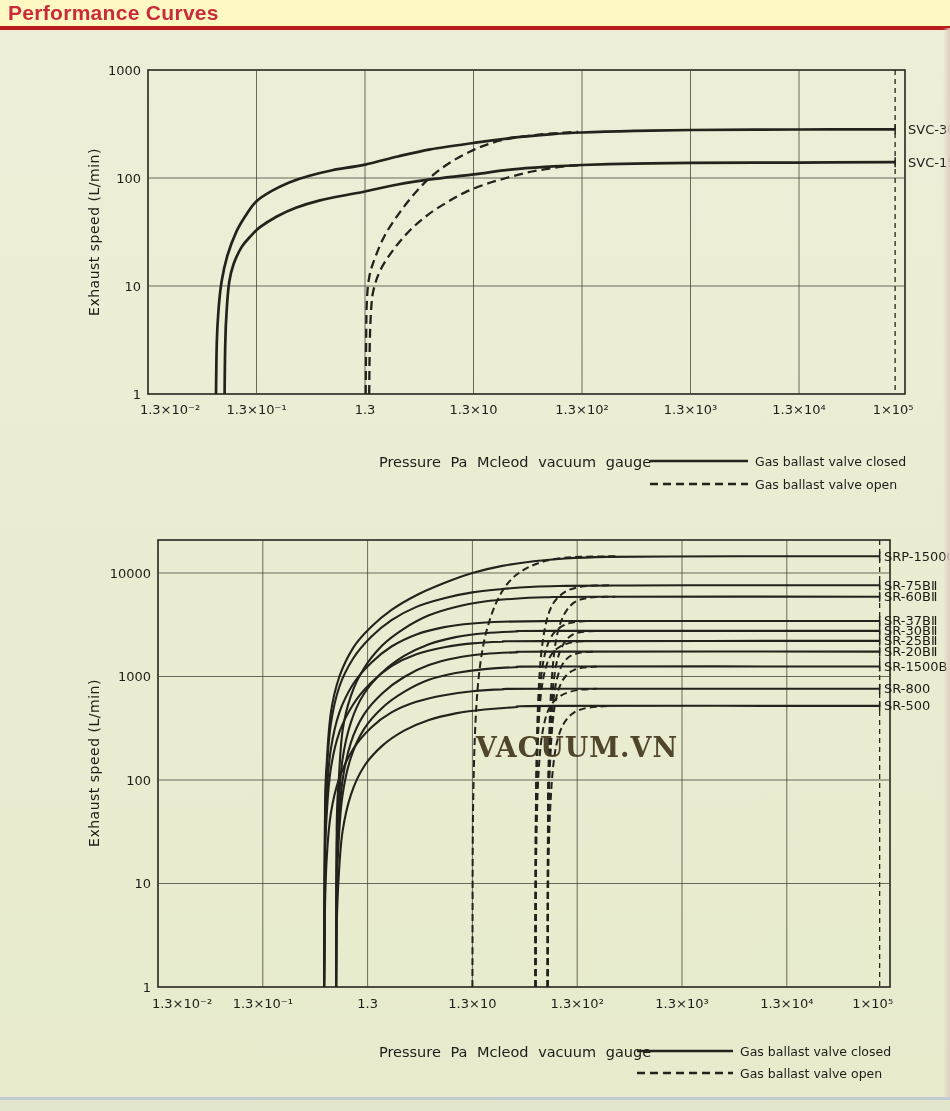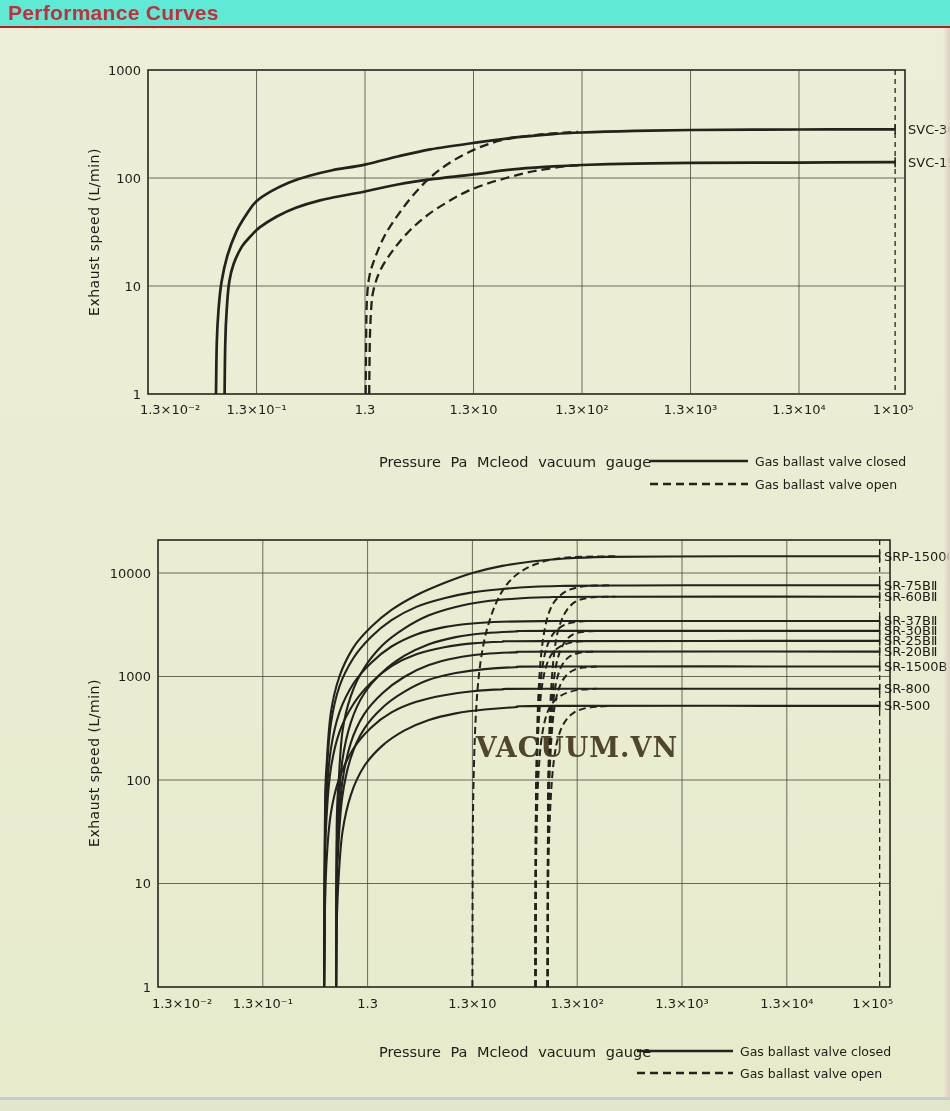--- a/index.html
+++ b/index.html
@@ -1,21 +1,21 @@
 <!DOCTYPE html>
 <html><head>
 <meta charset="utf-8">
 <style>
   html,body{margin:0;padding:0;}
   body{width:950px;height:1111px;position:relative;overflow:hidden;
        font-family:"Liberation Sans", sans-serif;
        background:linear-gradient(#edeed8,#e7ebcc);}
   .page{position:absolute;inset:0;}
   header{position:absolute;top:0;left:0;width:100%;height:26px;
-         background:#5eead4;border-bottom:2px solid #b91c1c;}
+         background:#fef9c3;border-bottom:4px solid #b91c1c;}
   header h1{margin:0;padding:1px 0 0 8px;font-size:21px;font-weight:bold;
             color:#ca2b3a;letter-spacing:.3px;font-family:"Liberation Sans",sans-serif;}
   svg{position:absolute;top:0;left:0;}
   .tick{font:13px "DejaVu Sans",sans-serif;fill:#1d1d19;}
   .curve-label{font:13px "DejaVu Sans",sans-serif;fill:#1b1b16;}
   .axis-title{font:14px "DejaVu Sans",sans-serif;fill:#1d1d19;letter-spacing:.5px;}
   .x-title{font:14.5px "DejaVu Sans",sans-serif;fill:#1d1d19;word-spacing:5px;}
   .leg-label{font:12.5px "DejaVu Sans",sans-serif;fill:#1d1d19;}
   .leg-solid{stroke:#23221c;stroke-width:2.6;}
   .leg-dash{stroke:#23221c;stroke-width:2.4;stroke-dasharray:8,5;}

